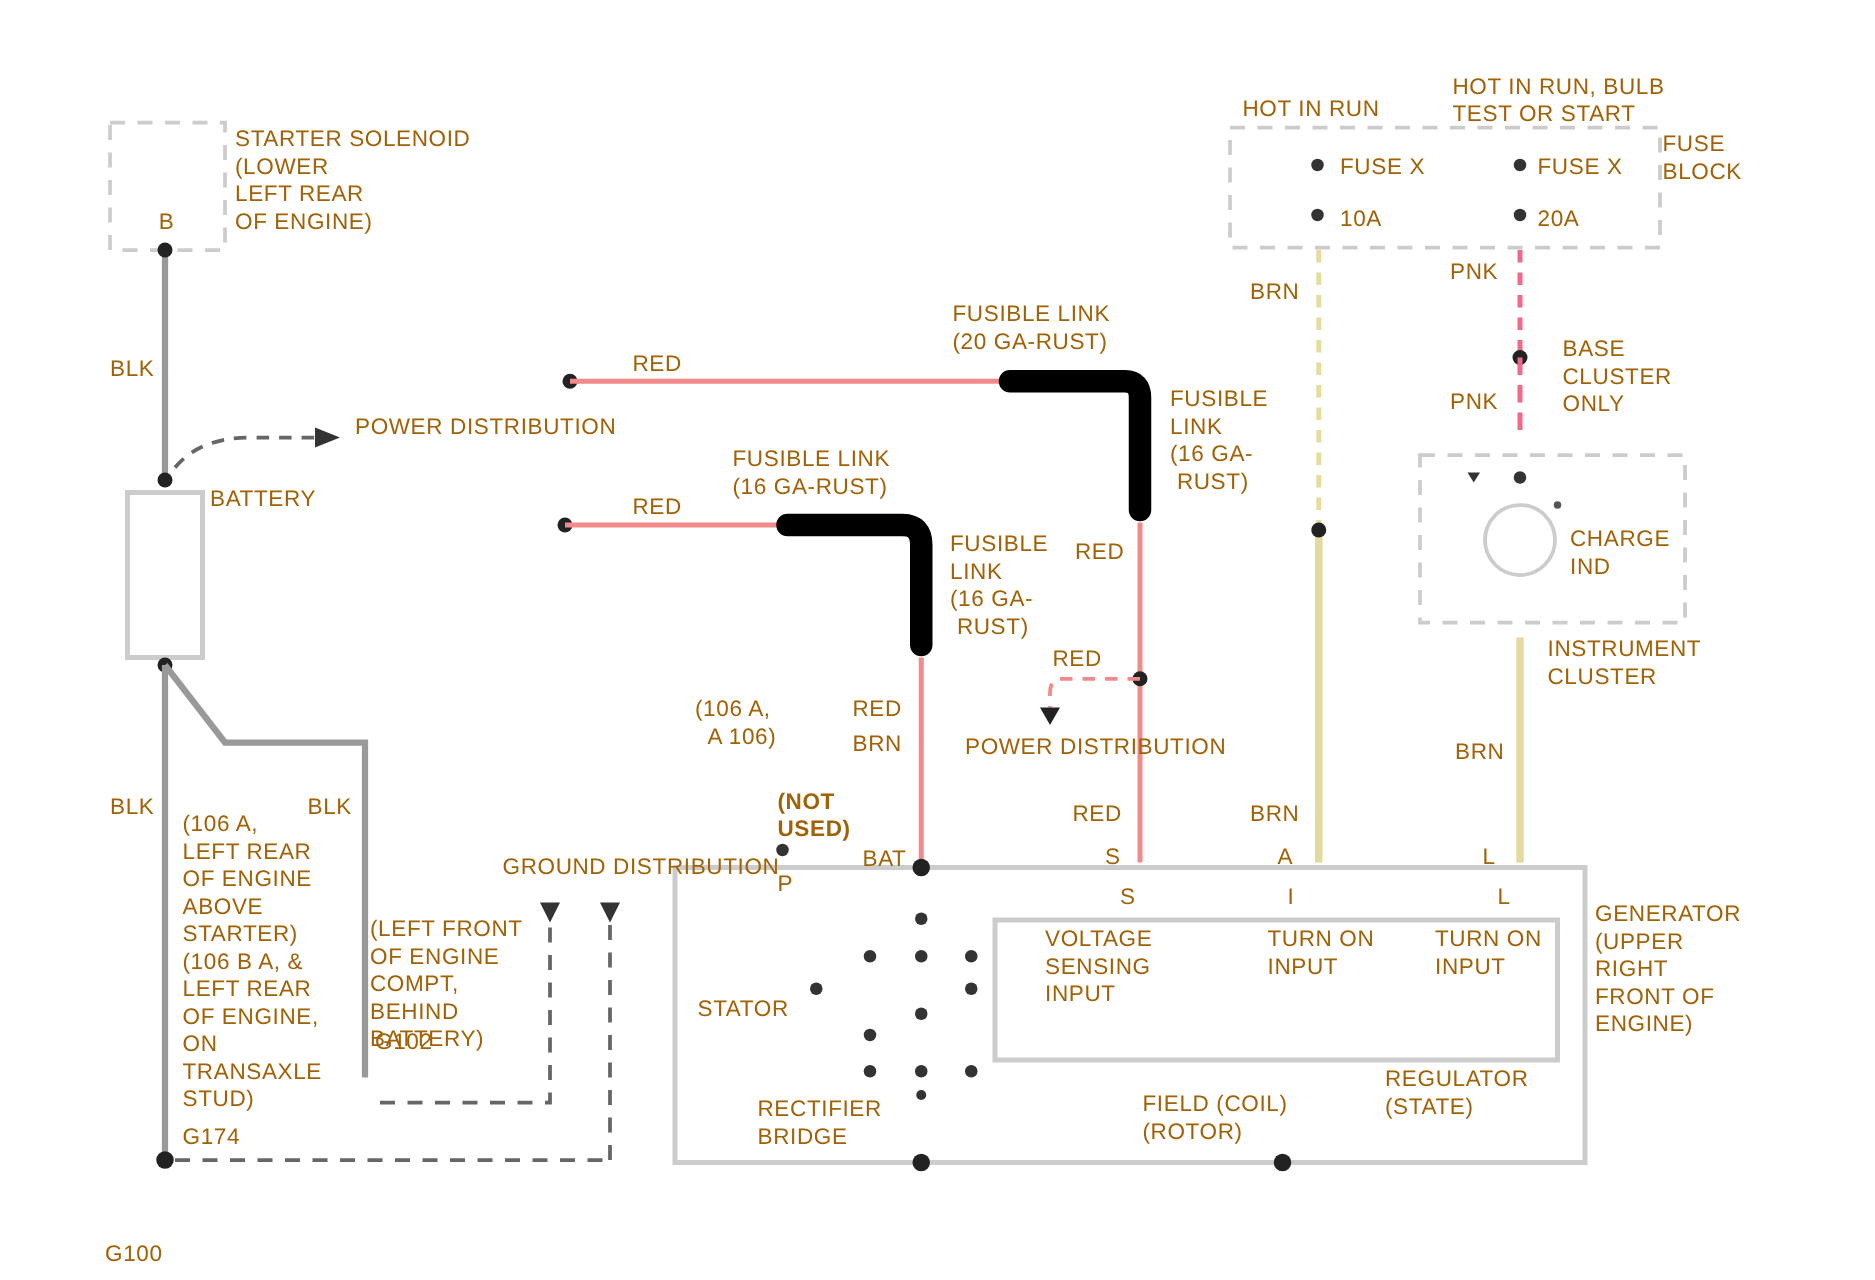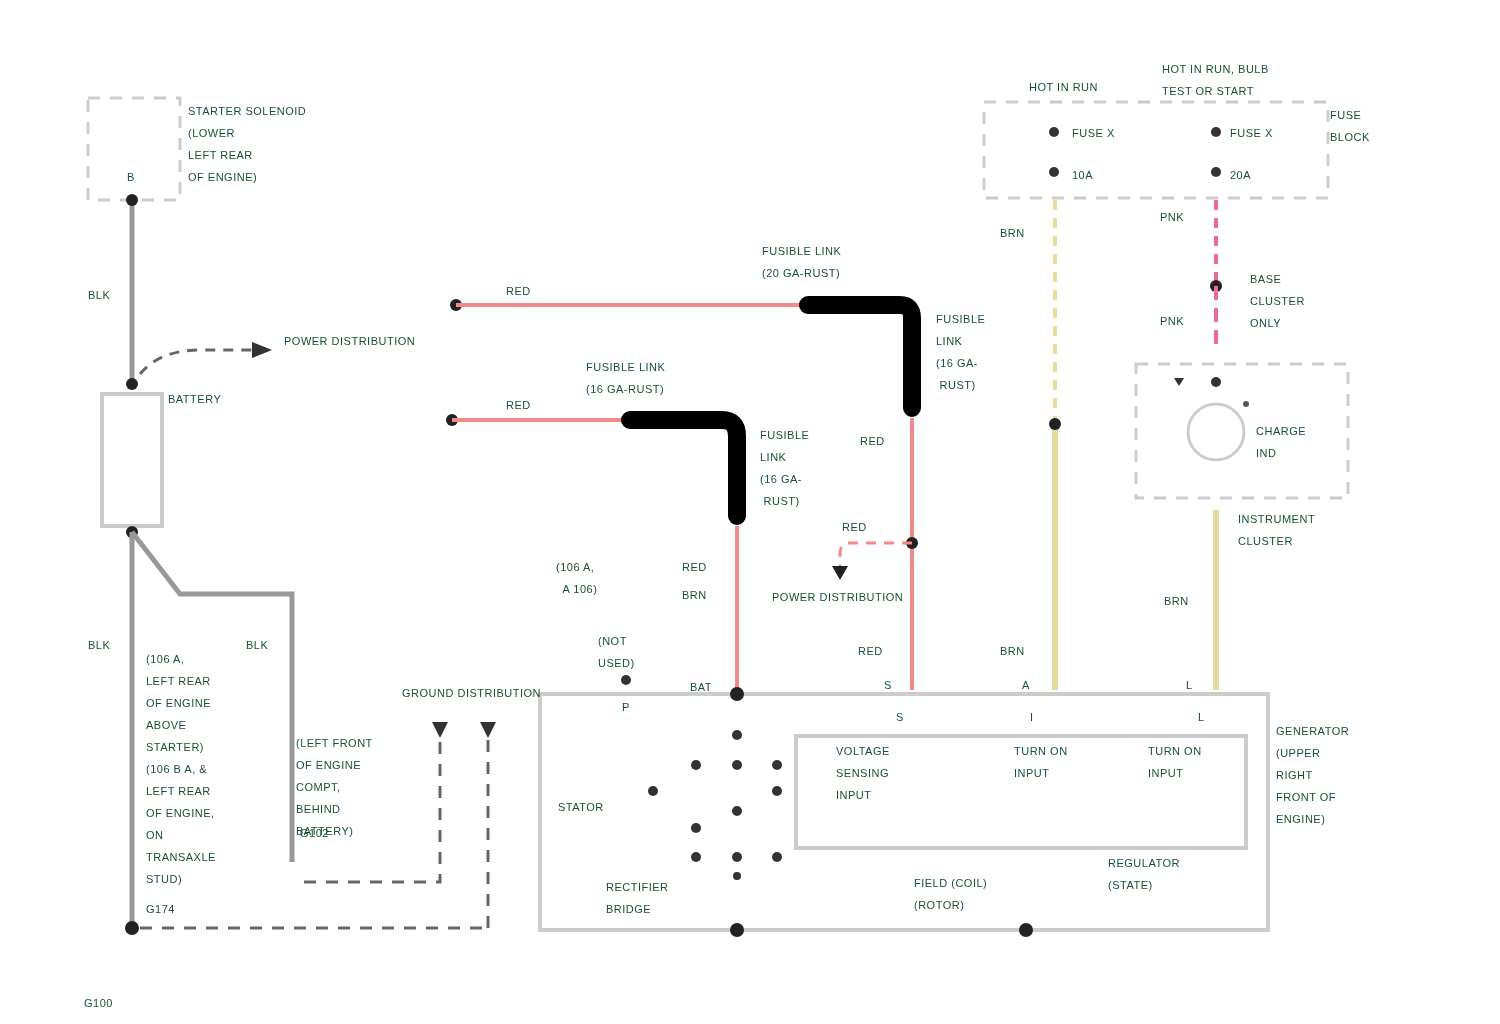--- a/index.html
+++ b/index.html
@@ -1,18 +1,18 @@
 <!DOCTYPE html>
 <html><head>
 <meta charset="utf-8">
 <style>
   html,body{margin:0;padding:0;background:#ffffff;}
   body{width:1500px;height:1024px;position:relative;overflow:hidden;font-family:"Liberation Sans",sans-serif;}
   svg{position:absolute;left:0;top:0;}
-  .lbl{position:absolute;font-family:"Liberation Sans",sans-serif;font-size:11px;color:#14532d;line-height:22px;letter-spacing:0.5px;white-space:pre;text-transform:uppercase;}
+  .lbl{position:absolute;font-family:"Liberation Sans",sans-serif;font-size:18px;color:#a16207;line-height:22px;letter-spacing:0.5px;white-space:pre;text-transform:uppercase;}
 </style>
 </head>
 <body>
 
 <svg width="1500" height="1024">
 
   <rect x="88" y="98" width="92" height="102" fill="none" stroke="#ccc" stroke-width="3" stroke-dasharray="12,10"></rect>
 
   <line x1="132" y1="200" x2="132" y2="384" stroke="#999" stroke-width="5"></line>
   <circle cx="132" cy="200" r="6" fill="#222"></circle>
@@ -136,26 +136,26 @@
 LINK
 (16 GA-
  RUST)</div>
 <div class="lbl" style="left:860px;top:430px;">RED</div>
 <div class="lbl" style="left:842px;top:516px;">RED</div>
 <div class="lbl" style="left:772px;top:586px;">POWER DISTRIBUTION</div>
 <div class="lbl" style="left:556px;top:556px;">(106 A,
   A 106)</div>
 <div class="lbl" style="left:682px;top:556px;">RED</div>
 <div class="lbl" style="left:682px;top:584px;">BRN</div>
-<div class="lbl" style="left:598px;top:630px;">(NOT
+<div class="lbl" style="left:622px;top:630px;font-weight:bold;">(NOT
 USED)</div>
 <div class="lbl" style="left:690px;top:676px;">BAT</div>
 <div class="lbl" style="left:858px;top:640px;">RED</div>
 
-<div class="lbl" style="left:994px;top:76px;margin-left:35px;">HOT IN RUN</div>
+<div class="lbl" style="left:994px;top:76px;">HOT IN RUN</div>
 <div class="lbl" style="left:1162px;top:58px;">HOT IN RUN, BULB
 TEST OR START</div>
 <div class="lbl" style="left:1330px;top:104px;">FUSE
 BLOCK</div>
 <div class="lbl" style="left:1072px;top:122px;">FUSE X</div>
 <div class="lbl" style="left:1072px;top:164px;">10A</div>
 <div class="lbl" style="left:1230px;top:122px;">FUSE X</div>
 <div class="lbl" style="left:1230px;top:164px;">20A</div>
 <div class="lbl" style="left:1000px;top:222px;">BRN</div>
 <div class="lbl" style="left:1160px;top:206px;">PNK</div>

